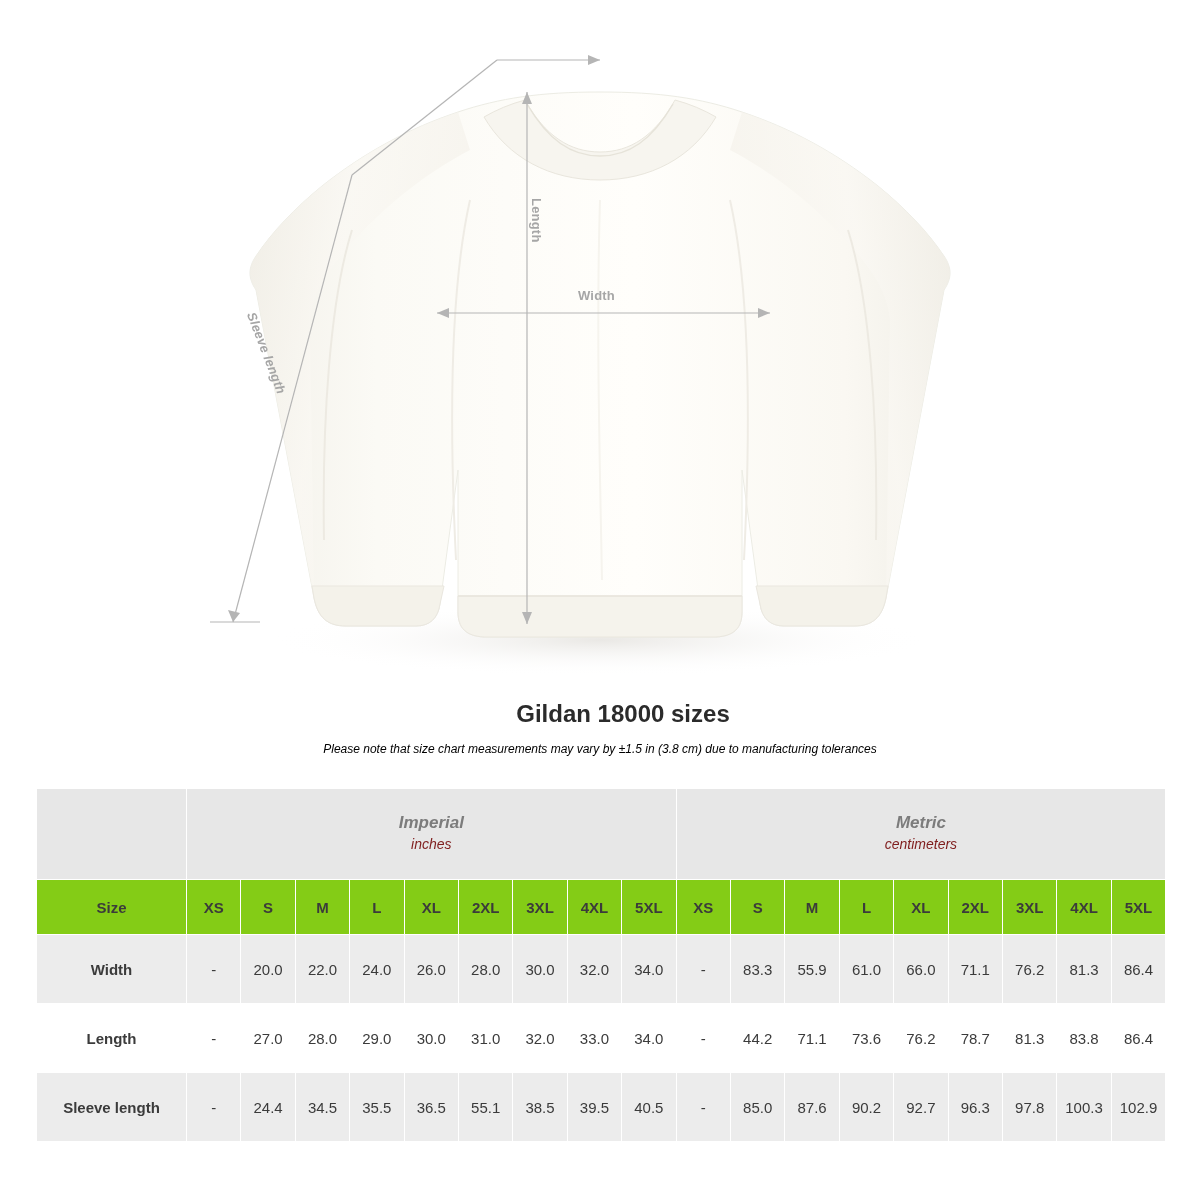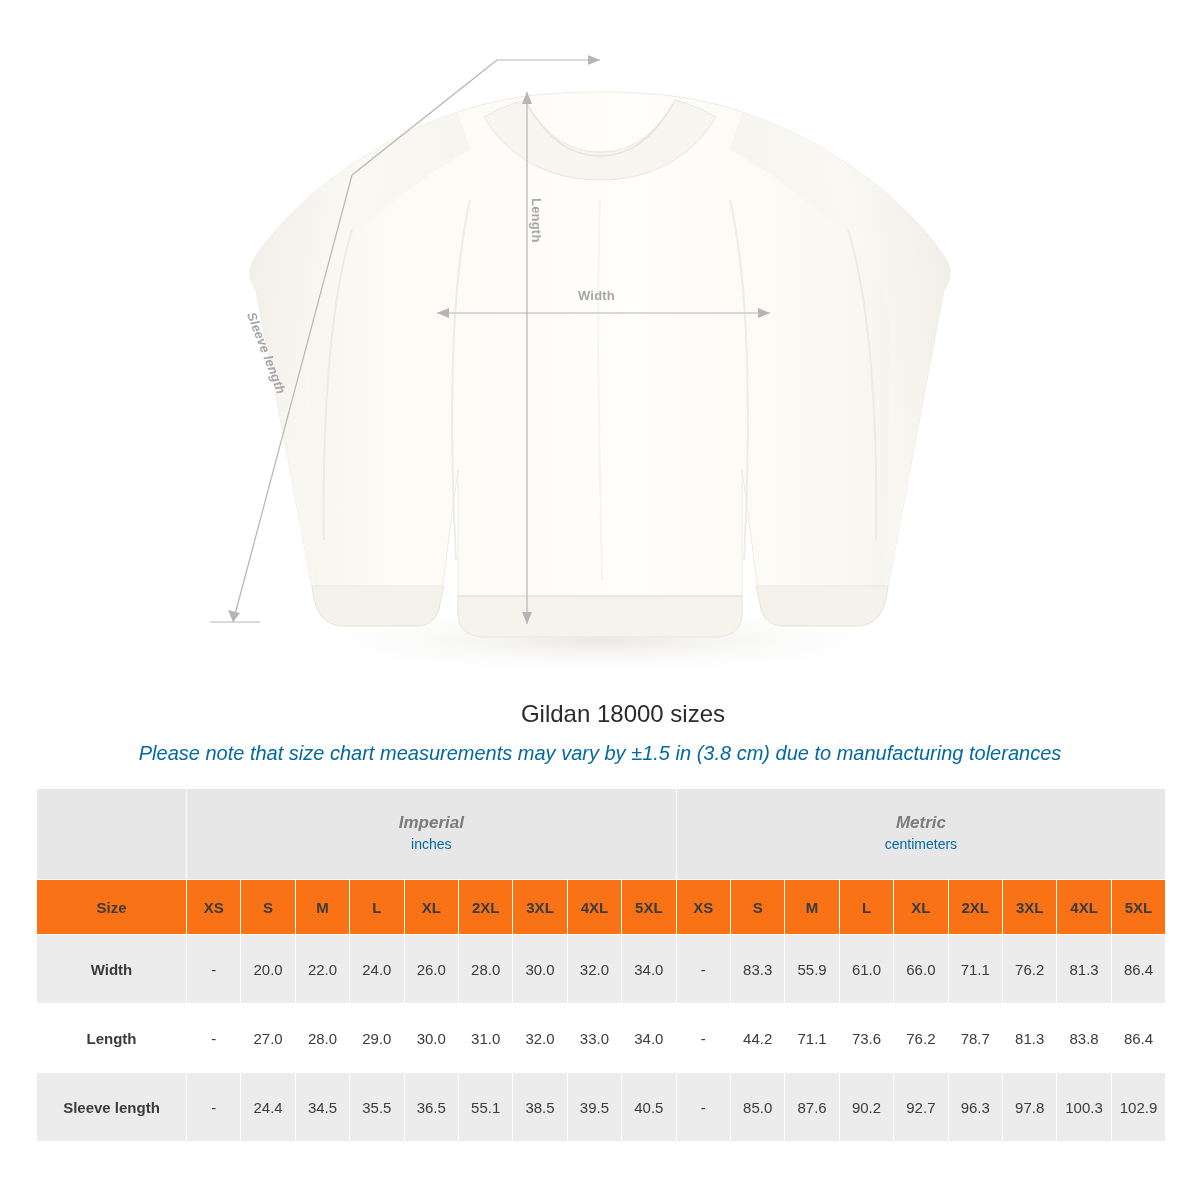--- a/index.html
+++ b/index.html
@@ -64,29 +64,29 @@
   
   .title-block {
     position: absolute;
     left: 0;
     top: 700px;
     width: 1200px;
     text-align: center;
   }
   .chart-title {
     font-size: 24px;
-    font-weight: normal;
+    font-weight: bold;
     color: #2b2b2b;
     margin: 0;
     padding-left: 46px;
   }
   .chart-note {
-    font-size: 20px;
+    font-size: 12px;
     font-style: italic;
-    color: #0369a1;
+    color: #000000;
     margin-top: 14px;
   }
 
   
   .table-wrap {
     position: absolute;
     left: 36px;
     top: 788px;
     width: 1128px;
   }
@@ -109,30 +109,31 @@
   }
   .unit-head .unit-name {
     font-size: 17px;
     font-style: italic;
     font-weight: bold;
     color: #7c7c7c;
     line-height: 1.25;
   }
   .unit-head .unit-sub {
     font-size: 14px;
-    color: #0369a1;
+    font-style: italic;
+    color: #7f1d1d;
     line-height: 1.6;
   }
   .unit-head td.corner {
     background: #e7e7e7;
   }
 
   .head-row td {
     height: 54px;
-    background: #f97316;
+    background: #84cc16;
     font-weight: bold;
     font-size: 15px;
     color: #3b3b3b;
   }
   .head-row td.rowlabel {
     font-weight: bold;
   }
 
   tr.data-row td {
     height: 68px;

